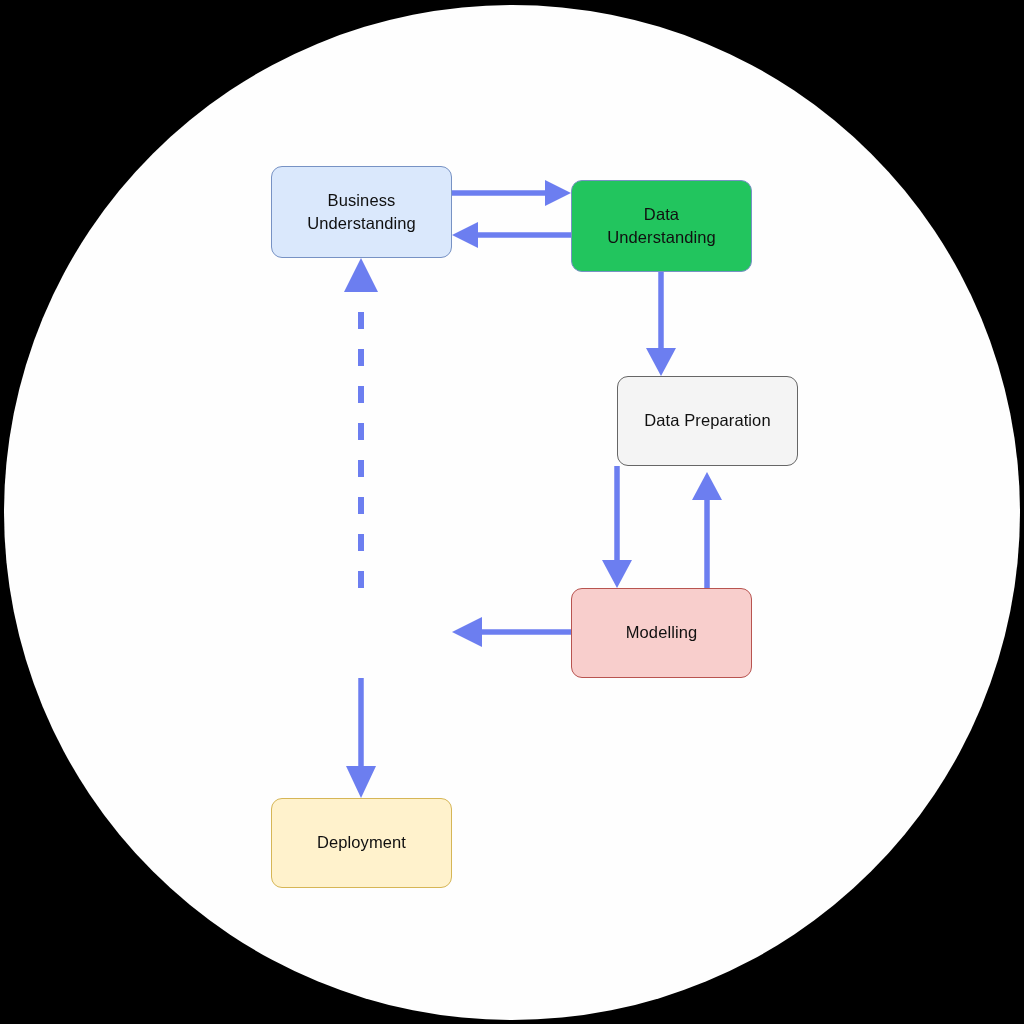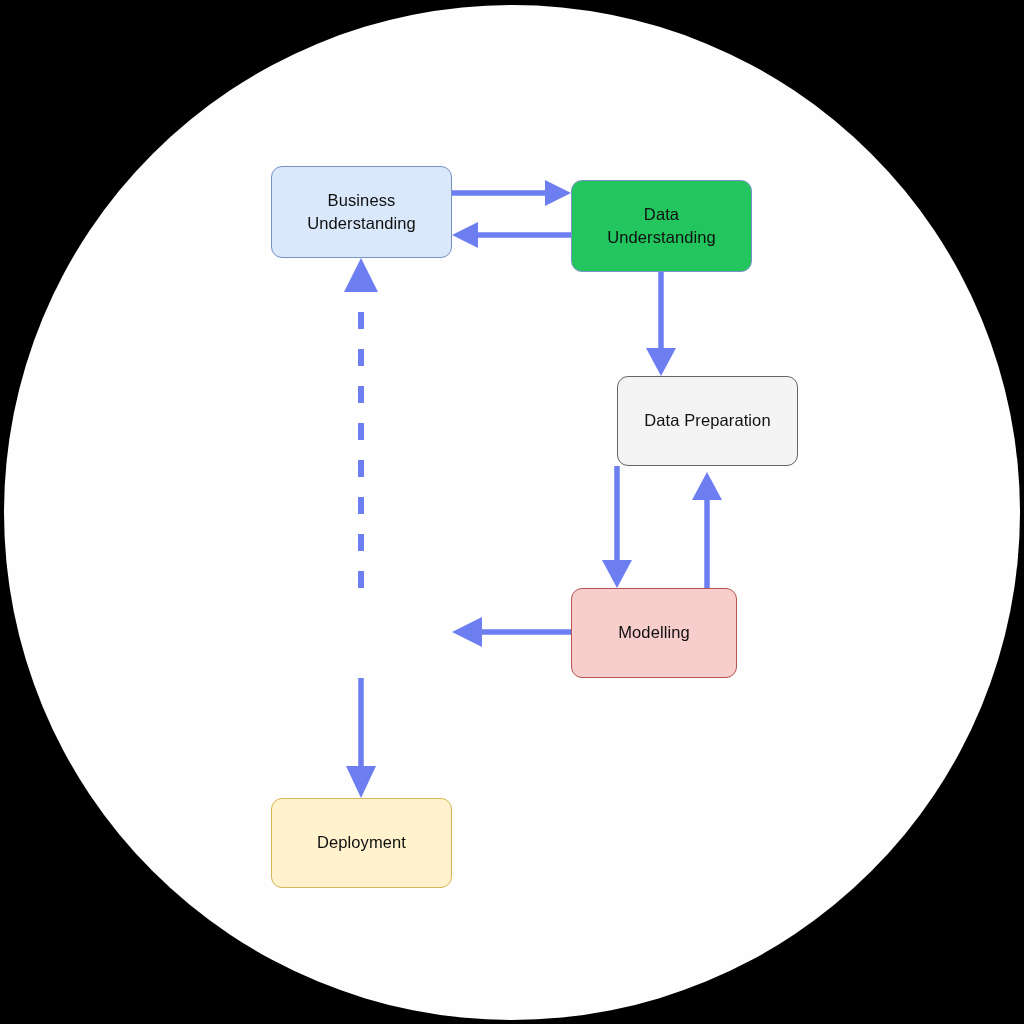--- a/index.html
+++ b/index.html
@@ -125,21 +125,21 @@
       <span class="node-label">Data
 Understanding</span>
     </div>
 
     <div class="node" style="left:571px; top:376px; width:181px; height:90px;
                 background:#f4f4f4; border-color:#666666;margin-left:46px;">
       <span class="node-label">Data Preparation</span>
     </div>
 
 
-    <div class="node" style="left:571px; top:588px; width:166px; height:90px;
+    <div class="node" style="left:571px; top:588px; width:181px; height:90px;
                 background:#f8cecc; border-color:#b85450;">
       <span class="node-label">Modelling</span>
     </div>
 
     <div class="node" style="left:271px; top:798px; width:181px; height:90px;
                 background:#fff2cc; border-color:#d6b656;">
       <span class="node-label">Deployment</span>
     </div>
 
   </div>

